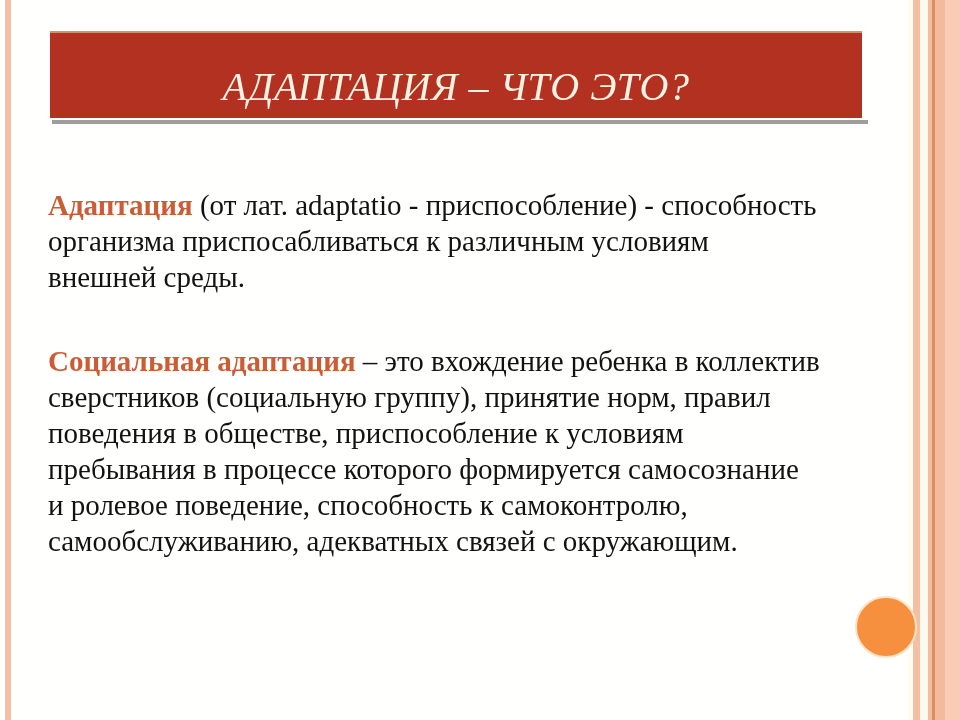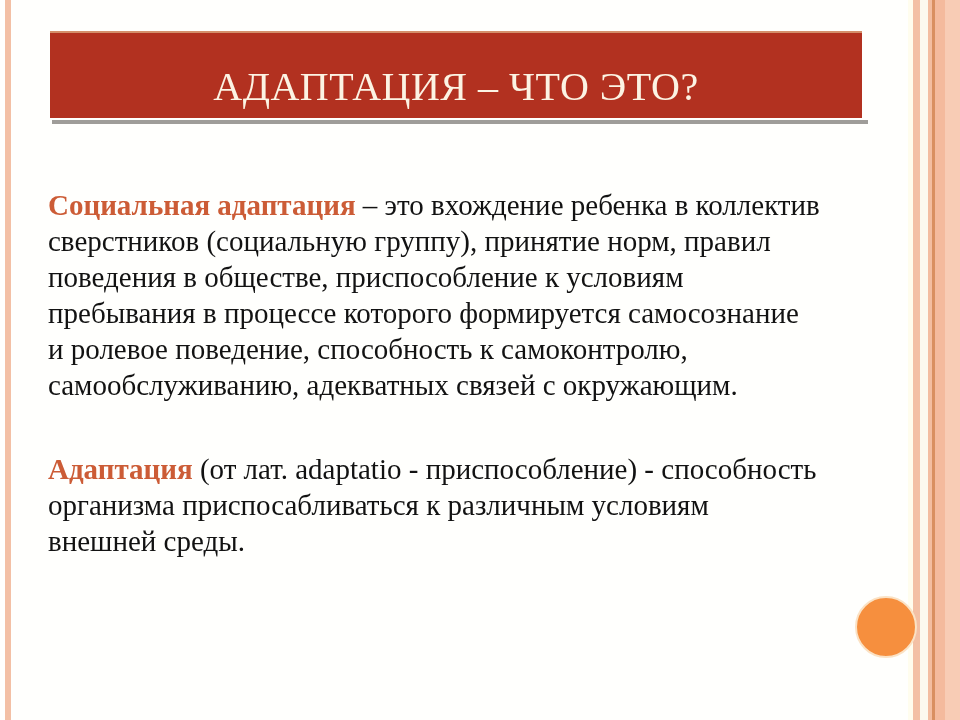--- a/index.html
+++ b/index.html
@@ -29,20 +29,21 @@
     position:absolute;left:50px;top:31px;width:812px;height:87px;
     background:var(--banner-red,#b23120);
     box-shadow:inset 0 2px 0 0 rgba(240,220,170,0.55);
     display:flex;align-items:flex-end;justify-content:center;
   }
   .title-banner h1{
     margin:0 0 8px 0;
     font-size:40px;font-weight:normal;
     letter-spacing:0.5px;
     color:var(--banner-text,#fcf3e3);
+    font-style:italic;
   }
   .title-underline{
     position:absolute;left:52px;top:120px;width:816px;height:4px;
     background:var(--gray-line,#9f9d99);
   }
   .body-text{
     position:absolute;left:48px;top:187px;width:856px;
     font-size:29px;line-height:36px;
     color:var(--text-black,#121212);
   }
@@ -66,25 +67,25 @@
 <div class="slide">
   <div class="edge-left"></div>
   <div class="edge-right"></div>
 
   <div class="title-banner">
     <h1>АДАПТАЦИЯ – ЧТО ЭТО?</h1>
   </div>
   <div class="title-underline"></div>
 
   <div class="body-text">
+    <p><span class="lead">Адаптация</span><span> (от лат. adaptatio - приспособление) - способность
+организма приспосабливаться к различным условиям
+внешней среды.</span></p>
     <p><span class="lead">Социальная адаптация</span><span> – это вхождение ребенка в коллектив
 сверстников (социальную группу), принятие норм, правил
 поведения в обществе, приспособление к условиям
 пребывания в процессе которого формируется самосознание
 и ролевое поведение, способность к самоконтролю,
 самообслуживанию, адекватных связей с окружающим.</span></p>
-    <p><span class="lead">Адаптация</span><span> (от лат. adaptatio - приспособление) - способность
-организма приспосабливаться к различным условиям
-внешней среды.</span></p>
   </div>
 
   <div class="circle"></div>
 </div>
 
 </body></html>

